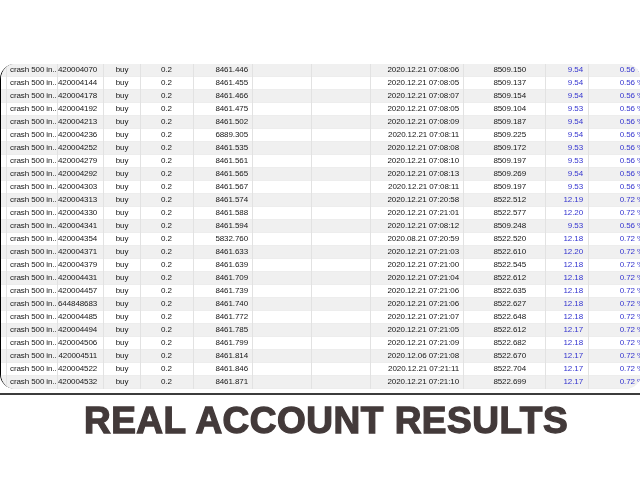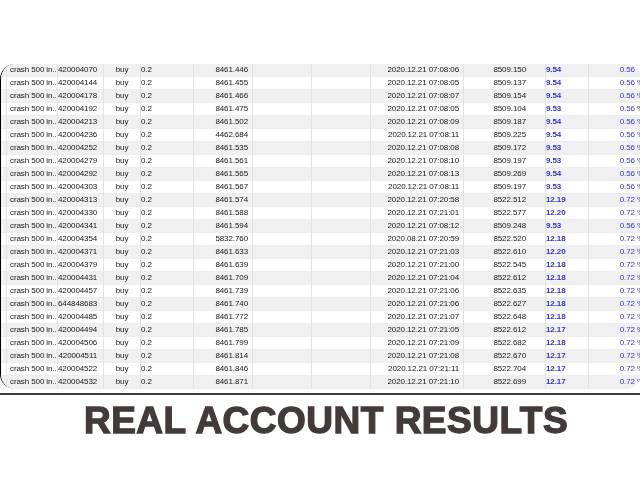--- a/index.html
+++ b/index.html
@@ -19,27 +19,27 @@
   .trow:nth-of-type(odd){background:#f0f0f0;}
   .cell{
     box-sizing:border-box;height:13px;line-height:12px;font-size:8px;
     color:#161616;border-right:1px solid #e2e2e2;overflow:hidden;
     white-space:nowrap;letter-spacing:-0.1px;flex:none;
   }
   .c0{width:6px;}
   .c1{width:51px;text-align:left;padding-left:3px;}
   .c2{width:46px;text-align:right;padding-right:6px;}
   .c3{width:37px;text-align:center;}
-  .c4{width:53px;text-align:left;padding-right:1px;}
+  .c4{width:53px;text-align:center;padding-right:1px;}
   .c5{width:59px;text-align:right;padding-right:4px;}
   .c6{width:59px;}
   .c7{width:59px;}
   .c8{width:93px;text-align:right;padding-right:4px;}
   .c9{width:82px;text-align:right;padding-right:19px;}
-  .c10{width:43px;text-align:left;padding-right:5px;color:#3434cf;font-weight:bold;}
+  .c10{width:43px;text-align:right;padding-right:5px;color:#3434cf;}
   .c11{width:62px;text-align:right;padding-right:6px;color:#3434cf;}
   .bottom-line{
     position:absolute;top:393px;left:0;width:640px;height:2px;background:#3c3c3c;
   }
   .caption{
     position:absolute;top:400px;left:6px;width:640px;text-align:center;
     font-size:37px;font-weight:bold;color:#433a3a;letter-spacing:0.5px;
     -webkit-text-stroke:1.3px #433a3a;
   }
 </style>
@@ -122,21 +122,21 @@
       <div class="cell c10">9.54</div>
       <div class="cell c11">0.56 %</div>
     </div>
 
     <div class="trow">
       <div class="cell c0"></div>
       <div class="cell c1">crash 500 in..</div>
       <div class="cell c2">420004236</div>
       <div class="cell c3">buy</div>
       <div class="cell c4">0.2</div>
-      <div class="cell c5">4462.684</div>
+      <div class="cell c5">6889.305</div>
       <div class="cell c6"></div>
       <div class="cell c7"></div>
       <div class="cell c8">2020.12.21 07:08:11</div>
       <div class="cell c9">8509.225</div>
       <div class="cell c10">9.54</div>
       <div class="cell c11">0.56 %</div>
     </div>
 
     <div class="trow">
       <div class="cell c0"></div>
@@ -380,21 +380,21 @@
 
     <div class="trow">
       <div class="cell c0"></div>
       <div class="cell c1">crash 500 in..</div>
       <div class="cell c2">420004511</div>
       <div class="cell c3">buy</div>
       <div class="cell c4">0.2</div>
       <div class="cell c5">8461.814</div>
       <div class="cell c6"></div>
       <div class="cell c7"></div>
-      <div class="cell c8">2020.12.21 07:21:08</div>
+      <div class="cell c8">2020.12.06 07:21:08</div>
       <div class="cell c9">8522.670</div>
       <div class="cell c10">12.17</div>
       <div class="cell c11">0.72 %</div>
     </div>
 
     <div class="trow">
       <div class="cell c0"></div>
       <div class="cell c1">crash 500 in..</div>
       <div class="cell c2">420004522</div>
       <div class="cell c3">buy</div>

